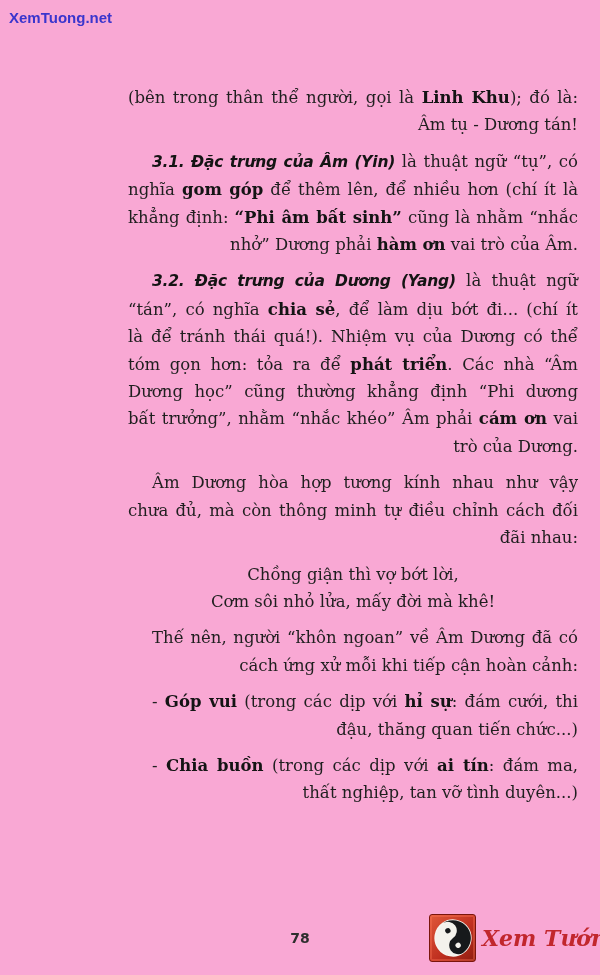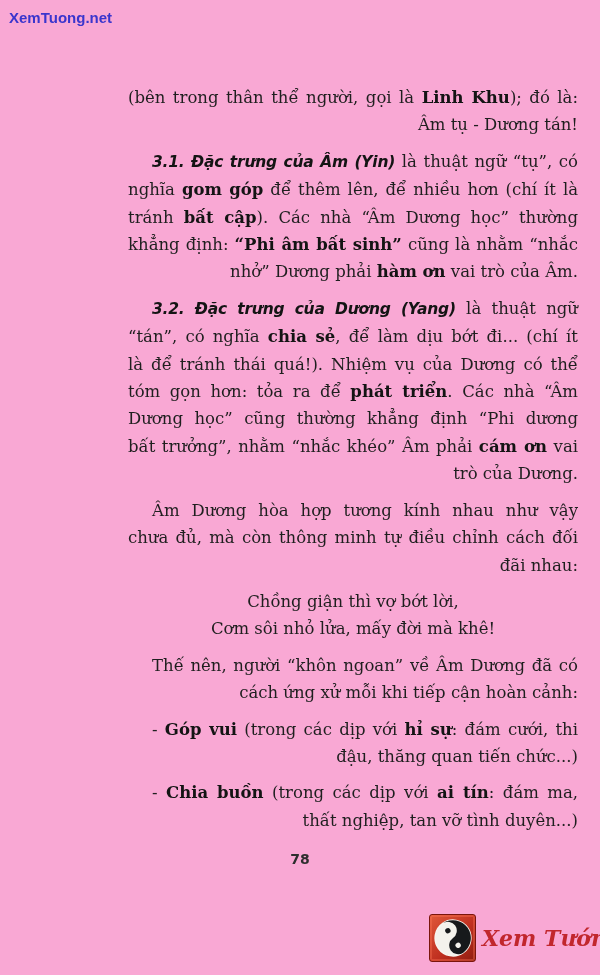--- a/index.html
+++ b/index.html
@@ -12,21 +12,21 @@
         color:#1f1f1f;font-size:16.5px;line-height:27.4px;margin-left:40px;}
   .para{margin:0 0 9px 0;}
   .line{min-height:27.4px;}
   .line.just{text-align:justify;text-align-last:justify;}
   .line.lastline{text-align:right;}
   .line.center{text-align:center;}
   .line.ind{text-indent:24px;}
   .line b{font-weight:bold;color:#141414;}
   .line b.sb{font-family:"DejaVu Sans","Liberation Sans",sans-serif;
         font-size:15.5px;letter-spacing:-0.2px;font-style:italic;}
-  .pagenum{position:absolute;top:851px;left:0;width:600px;text-align:center;
+  .pagenum{position:absolute;top:930px;left:0;width:600px;text-align:center;
         font-family:"DejaVu Sans",sans-serif;font-size:14px;font-weight:bold;color:#2e2e2e;}
   .logo{position:absolute;top:914px;left:429px;display:flex;align-items:center;}
   .logo-icon{width:45px;height:46px;border-radius:3px;
         background:linear-gradient(135deg,#e0593a 0%,#c03020 55%,#8f1d10 100%);
         border:1px solid #7a150c;display:flex;align-items:center;justify-content:center;
         box-shadow:inset 0 0 0 2px rgba(255,120,90,.35);}
   .logo-text{font-family:"DejaVu Serif",serif;font-style:italic;font-weight:bold;
         font-size:22px;color:#c1272d;margin-left:6px;white-space:nowrap;
         transform:scaleY(1.05);}
 </style>
@@ -39,21 +39,20 @@
 
   <div class="content">
     <div id="paragraphs">
         <div class="para">
           <div class="line just">(bên trong thân thể người, gọi là <b>Linh Khu</b>); đó là:</div>
           <div class="line lastline">Âm tụ - Dương tán!</div>
         </div>
         <div class="para">
           <div class="line just ind"><b class="sb">3.1. Đặc trưng của Âm (Yin)</b> là thuật ngữ “tụ”, có</div>
           <div class="line just">nghĩa <b>gom góp</b> để thêm lên, để nhiều hơn (chí ít là</div>
-          <div class="line just">tránh <b>bất cập</b>). Các nhà “Âm Dương học” thường</div>
           <div class="line just">khẳng định: <b>“Phi âm bất sinh”</b> cũng là nhằm “nhắc</div>
           <div class="line lastline">nhở” Dương phải <b>hàm ơn</b> vai trò của Âm.</div>
         </div>
         <div class="para">
           <div class="line just ind"><b class="sb">3.2. Đặc trưng của Dương (Yang)</b> là thuật ngữ</div>
           <div class="line just">“tán”, có nghĩa <b>chia sẻ</b>, để làm dịu bớt đi... (chí ít</div>
           <div class="line just">là để tránh thái quá!). Nhiệm vụ của Dương có thể</div>
           <div class="line just">tóm gọn hơn: tỏa ra để <b>phát triển</b>. Các nhà “Âm</div>
           <div class="line just">Dương học” cũng thường khẳng định “Phi dương</div>
           <div class="line just">bất trưởng”, nhằm “nhắc khéo” Âm phải <b>cám ơn</b> vai</div>

